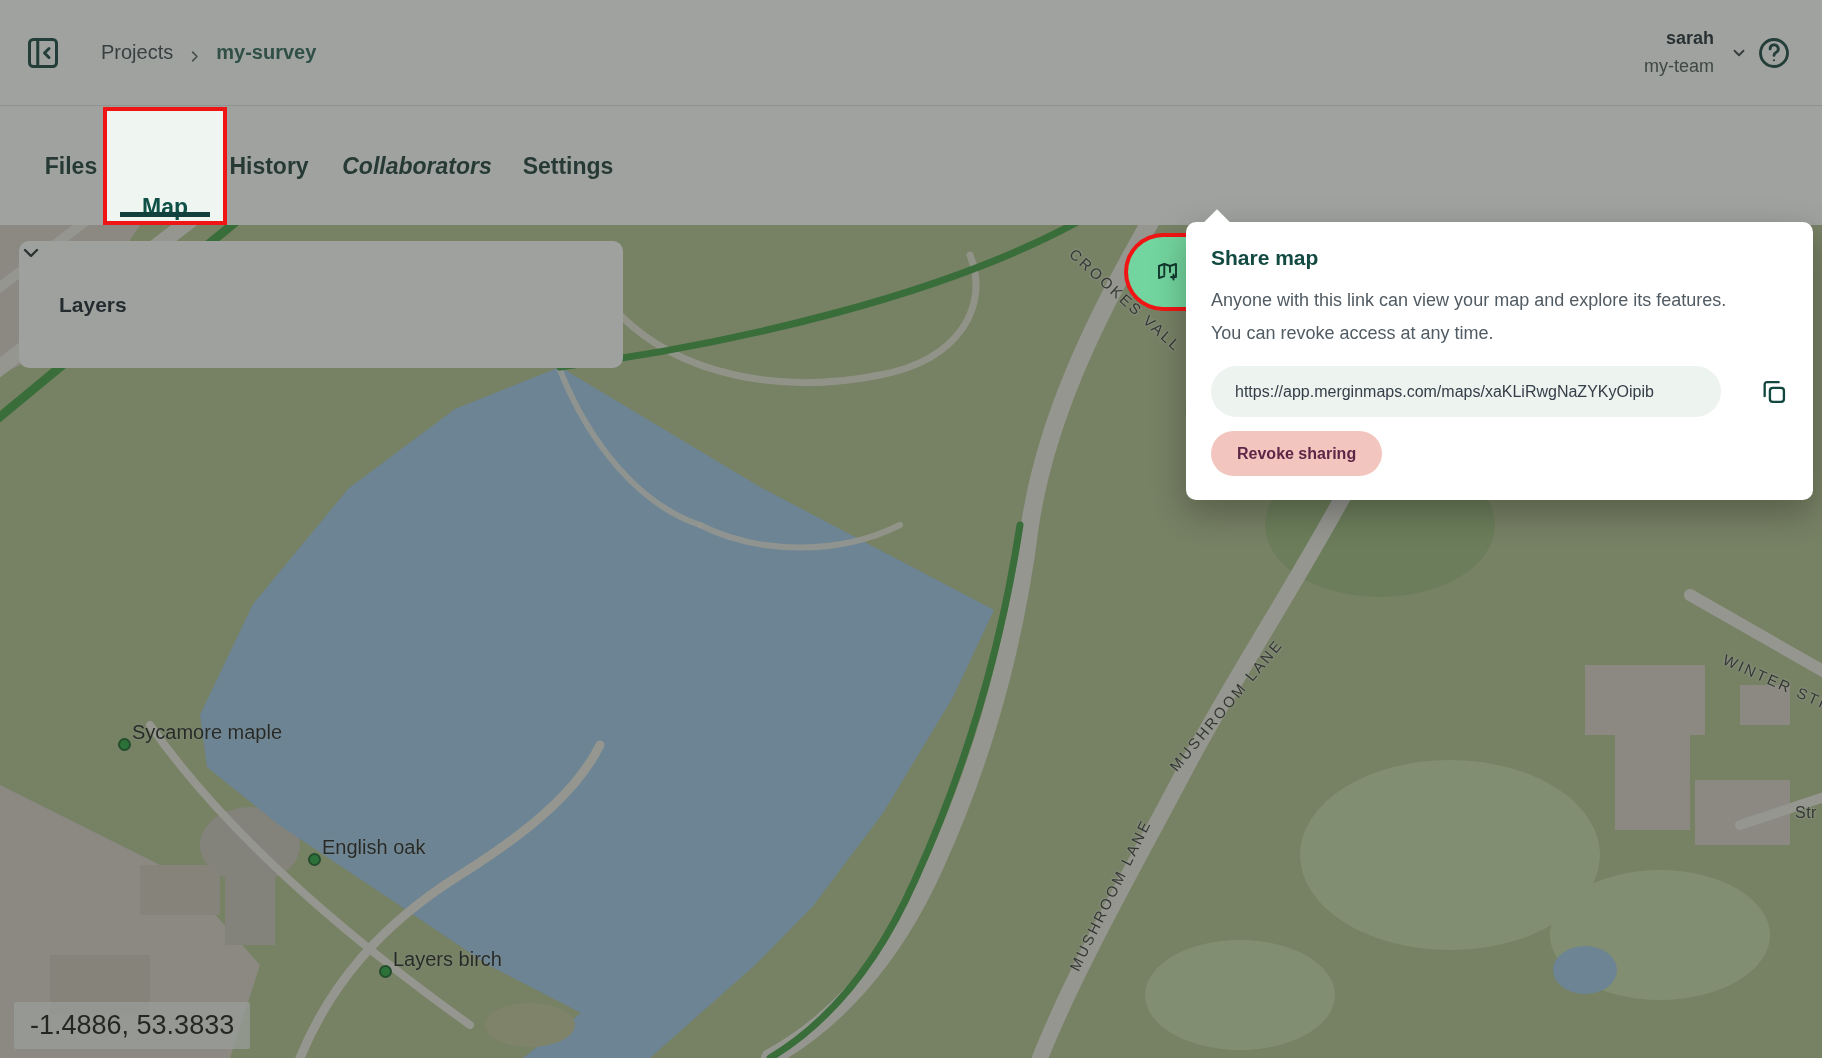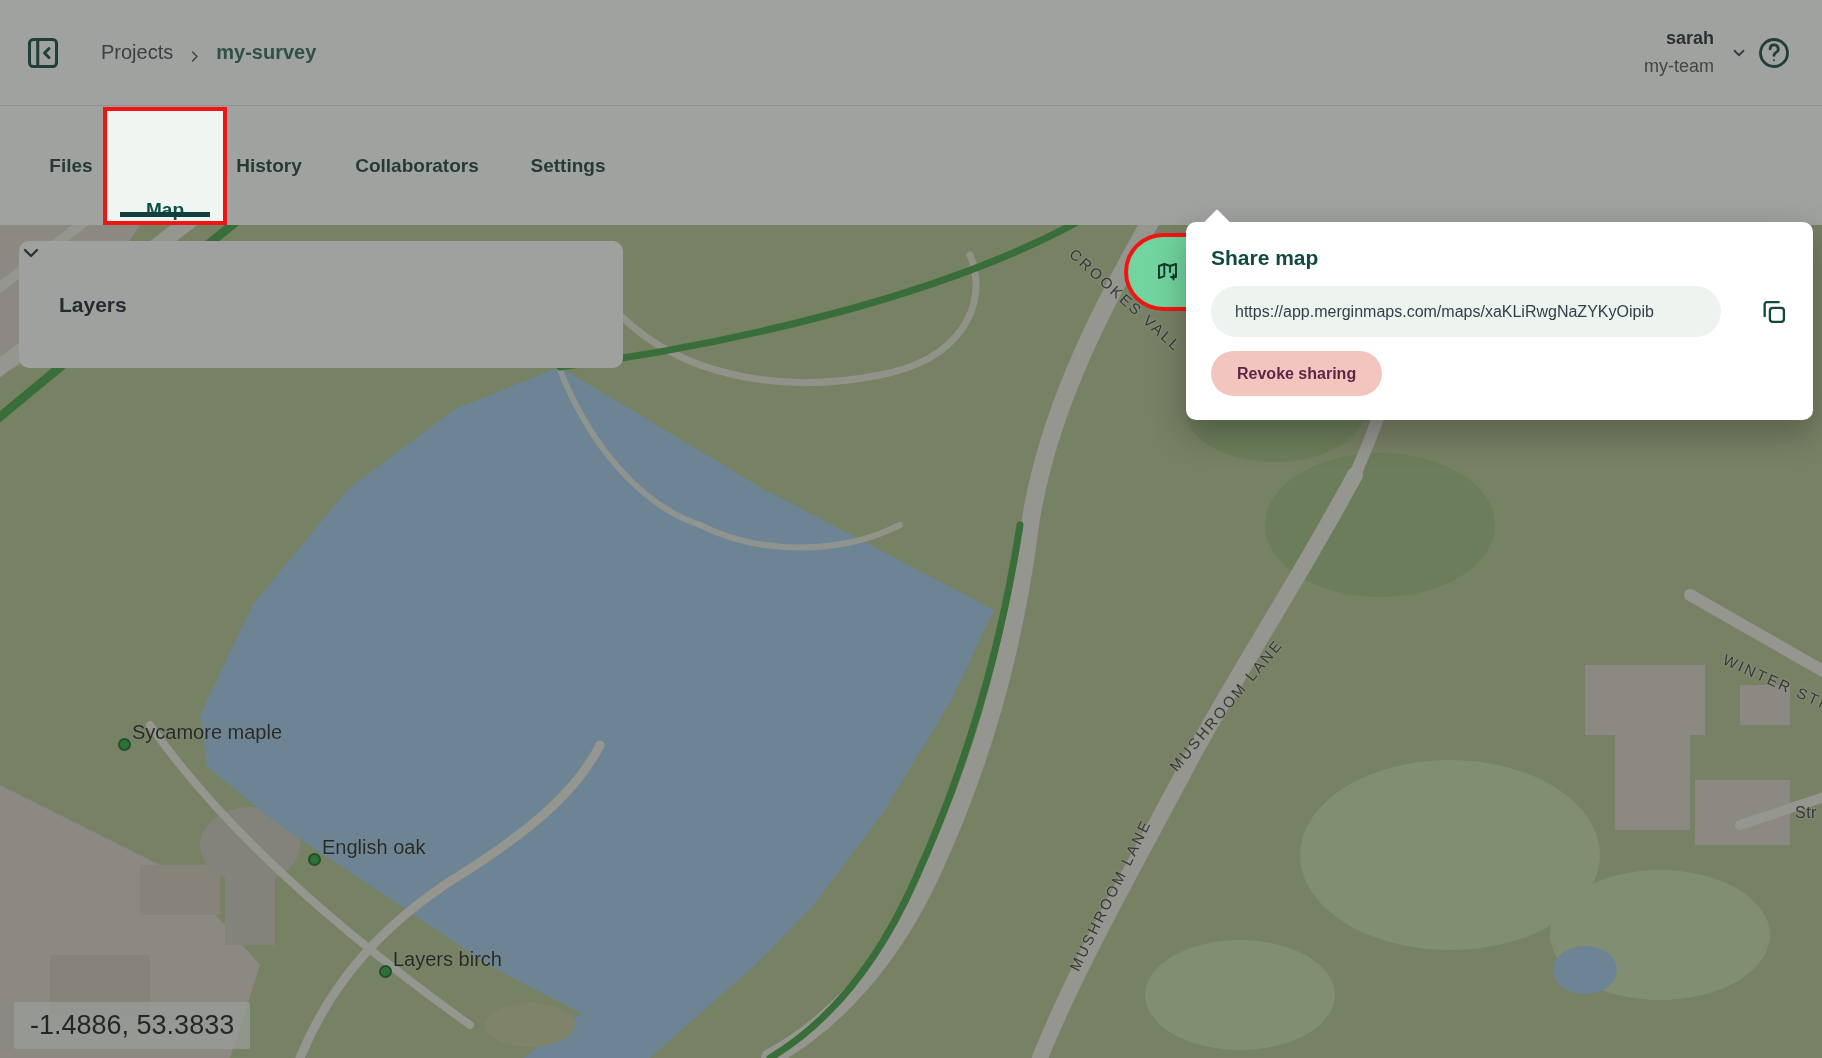--- a/index.html
+++ b/index.html
@@ -20,24 +20,24 @@
   .hdr-right{margin-left:auto;display:flex;align-items:center;gap:8px;}
   .account{display:flex;align-items:center;gap:16px;cursor:pointer;}
   .acct-names{text-align:right;line-height:1.55;}
   .acct-user{font-size:18px;font-weight:700;color:#1f2933;}
   .acct-ws{font-size:18px;color:#4a5550;}
   .help-btn{width:36px;height:36px;background:none;border:none;padding:0;cursor:pointer;display:flex;align-items:center;justify-content:center;}
 
   
   .tabbar{position:absolute;left:0;top:107px;width:100%;height:118px;background:#ffffff;}
   .tab{position:absolute;top:0;height:100%;display:flex;align-items:center;justify-content:center;
-       font-size:19px;font-weight:700;color:#1b3a36;cursor:pointer;}
+       font-size:23px;font-weight:700;color:#1b3a36;cursor:pointer;}
   .tab-files{left:40px;width:62px;}
   .tab-history{left:230px;width:78px;}
-  .tab-collab{left:348px;width:138px;}
+  .tab-collab{left:348px;width:138px;font-style:italic;}
   .tab-settings{left:524px;width:88px;}
   .tab-map{left:103px;width:124px;z-index:50;background:#eff5f1;border:4px solid #f01515;box-sizing:border-box;color:#0e4f46;align-items:flex-end;}
   .tab-map .underline{position:absolute;left:50%;transform:translateX(-50%);bottom:4px;width:90px;height:5px;background:#12403c;}
 
   
   .actions{position:absolute;top:130px;right:44px;height:70px;display:flex;gap:44px;align-items:center;}
   .btn{height:70px;display:flex;align-items:center;justify-content:center;gap:12px;border-radius:36px;
        font-family:"Liberation Sans",sans-serif;font-size:19px;font-weight:700;color:#16423e;cursor:pointer;box-sizing:border-box;}
   .btn-outline{background:transparent;border:2px solid #16423e;}
   .btn-download{width:190px;}
@@ -245,20 +245,24 @@
         </span>
         <span>Clone</span>
       </button>
     </div>
   </div>
 
   <div class="dim"></div>
 
   <div class="popover">
     <h3 class="pop-title">Share map</h3>
+    <div class="pop-body">
+      <div>Anyone with this link can view your map and explore its features.</div>
+      <div>You can revoke access at any time.</div>
+    </div>
     <div class="link-row">
       <div class="link-pill">https://app.merginmaps.com/maps/xaKLiRwgNaZYKyOipib</div>
       <button class="copy-btn">
         <svg width="28" height="28" viewBox="0 0 24 24" fill="none" stroke="#11473f" stroke-width="2" stroke-linecap="round" stroke-linejoin="round">
           <rect x="8.5" y="8.5" width="12" height="12" rx="2.5"></rect>
           <path d="M4,15.5 V5.5 a2,2 0 0 1 2,-2 h10"></path>
         </svg>
       </button>
     </div>
     <button class="revoke-btn">Revoke sharing</button>

